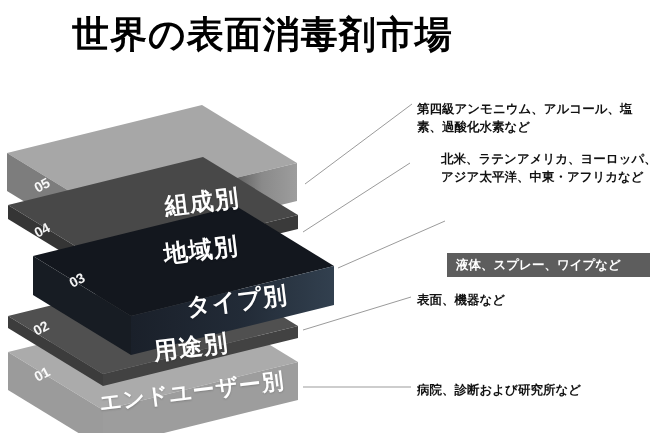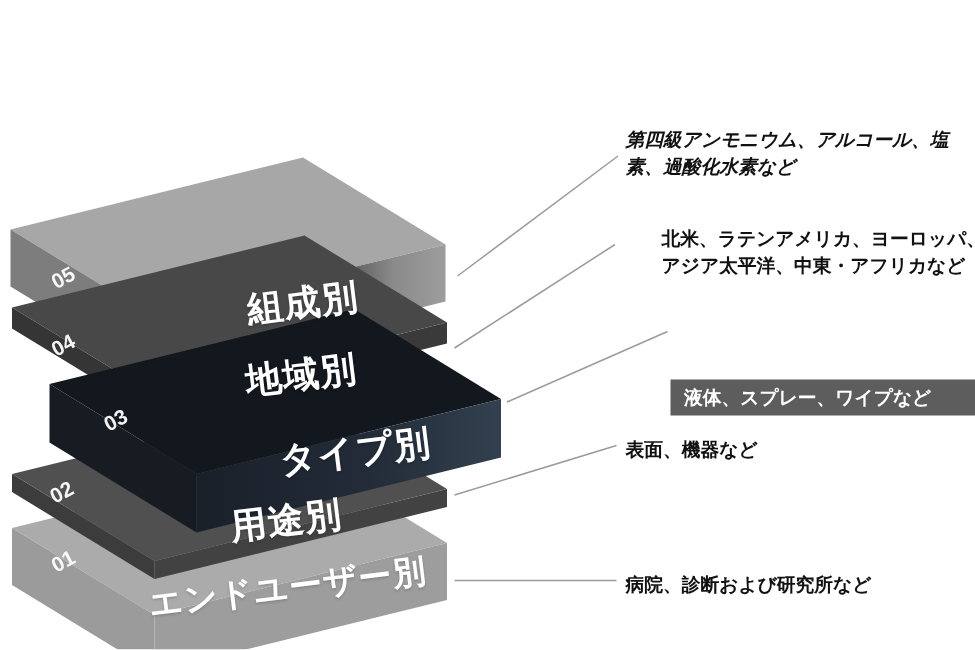--- a/index.html
+++ b/index.html
@@ -83,32 +83,33 @@
 
     <g stroke="#9b9b9b" stroke-width="1">
       <line x1="305" y1="184" x2="412" y2="104"></line>
       <line x1="303" y1="232" x2="410" y2="163"></line>
       <line x1="338" y1="268" x2="445" y2="221"></line>
       <line x1="303" y1="330" x2="411" y2="297"></line>
       <line x1="303" y1="387" x2="411" y2="387"></line>
     </g>
   </svg>
 
+  <div class="page-title">世界の表面消毒剤市場</div>
 
   <div class="layer-num" style="left:42px;top:185px;">05</div>
   <div class="layer-num" style="left:42px;top:230px;">04</div>
   <div class="layer-num" style="left:77px;top:280px;">03</div>
   <div class="layer-num" style="left:41px;top:328px;">02</div>
   <div class="layer-num" style="left:42px;top:374px;">01</div>
 
   <div class="layer-label" style="left:202px;top:202px;font-size:24px;">組成別</div>
   <div class="layer-label" style="left:201px;top:250px;font-size:24px;">地域別</div>
   <div class="layer-label" style="left:237px;top:301px;font-size:24px;">タイプ別</div>
   <div class="layer-label" style="left:191px;top:347px;font-size:24px;">用途別</div>
   <div class="layer-label" style="left:192px;top:392px;font-size:22px;">エンドユーザー別</div>
 
-  <div class="ann" style="top:84px;font-style:italic;">第四級アンモニウム、アルコール、塩素、過酸化水素など</div>
+  <div class="ann" style="top:100px;">第四級アンモニウム、アルコール、塩素、過酸化水素など</div>
   <div class="ann" style="top:150px;margin-left:24px;">北米、ラテンアメリカ、ヨーロッパ、アジア太平洋、中東・アフリカなど</div>
   <div class="ann-highlight">液体、スプレー、ワイプなど</div>
   <div class="ann" style="top:381px;">病院、診断および研究所など</div>
   <div class="ann" style="top:291px;">表面、機器など</div>
 
 </div>
 
 </body></html>

